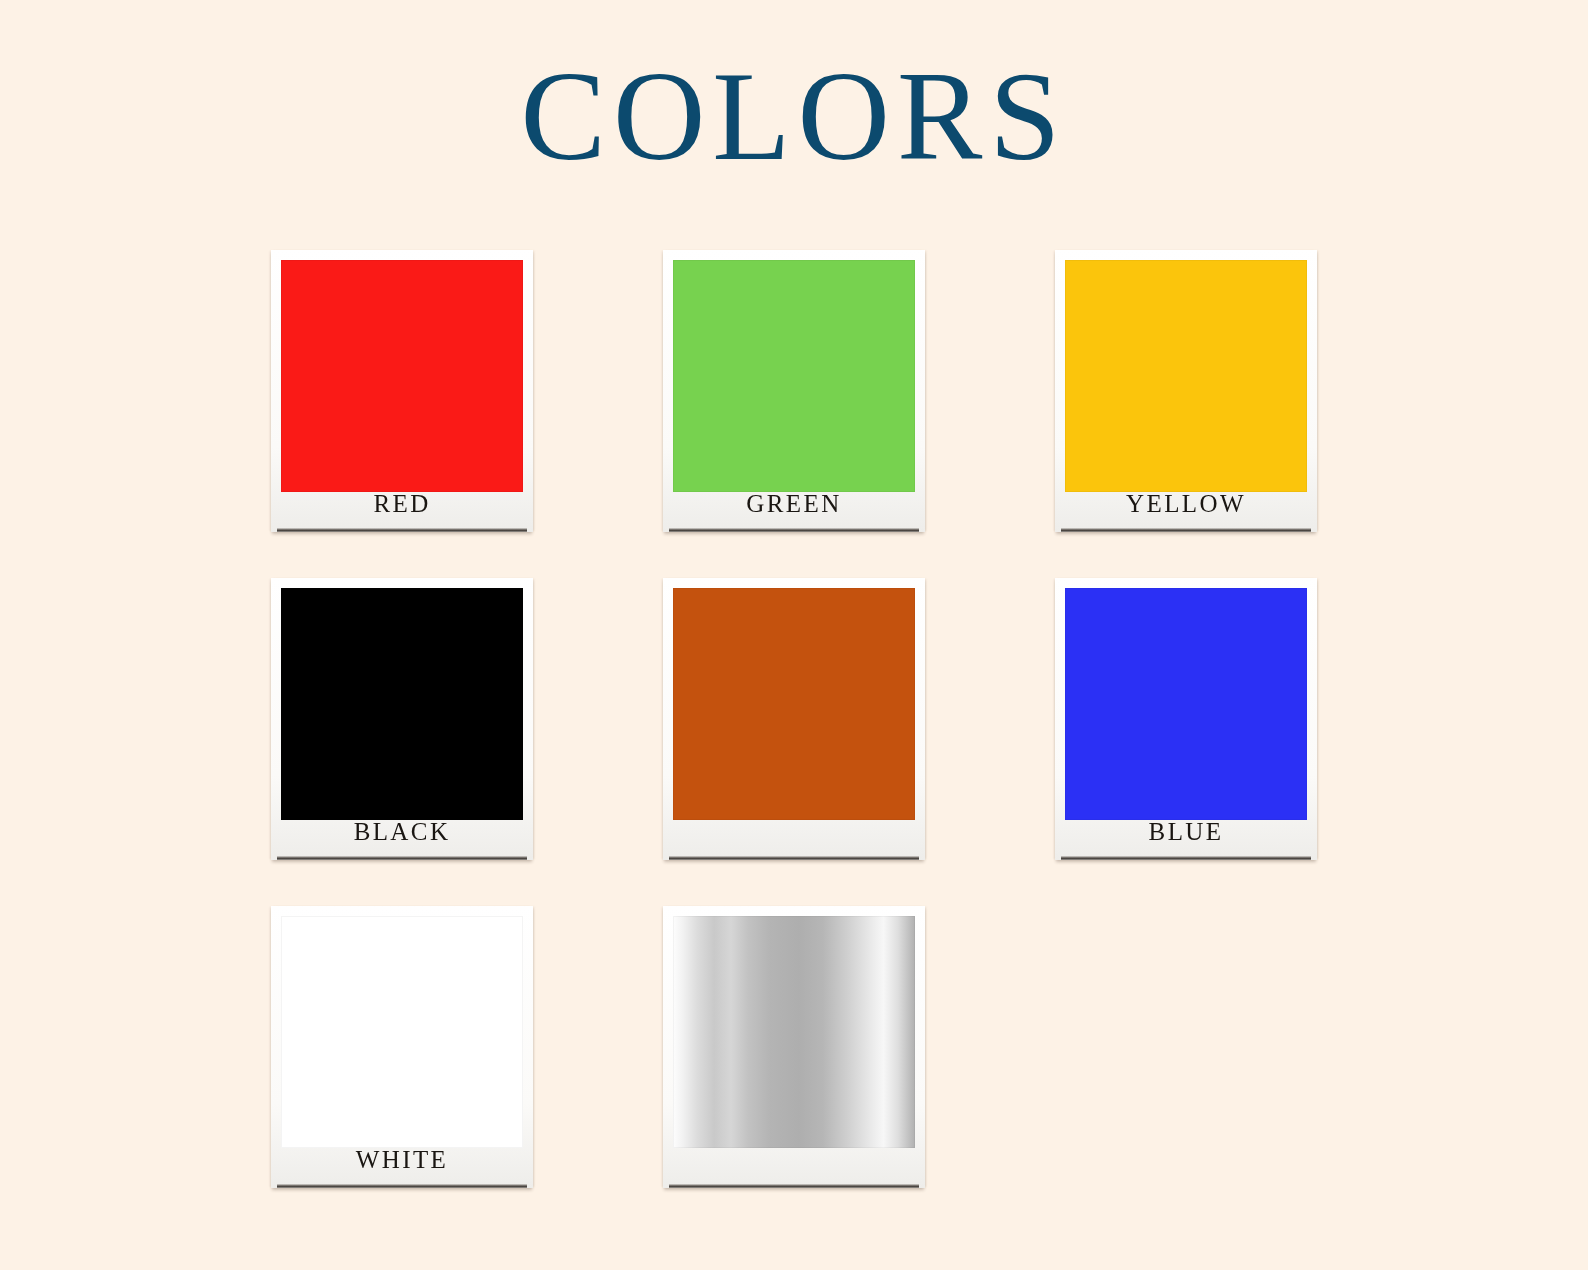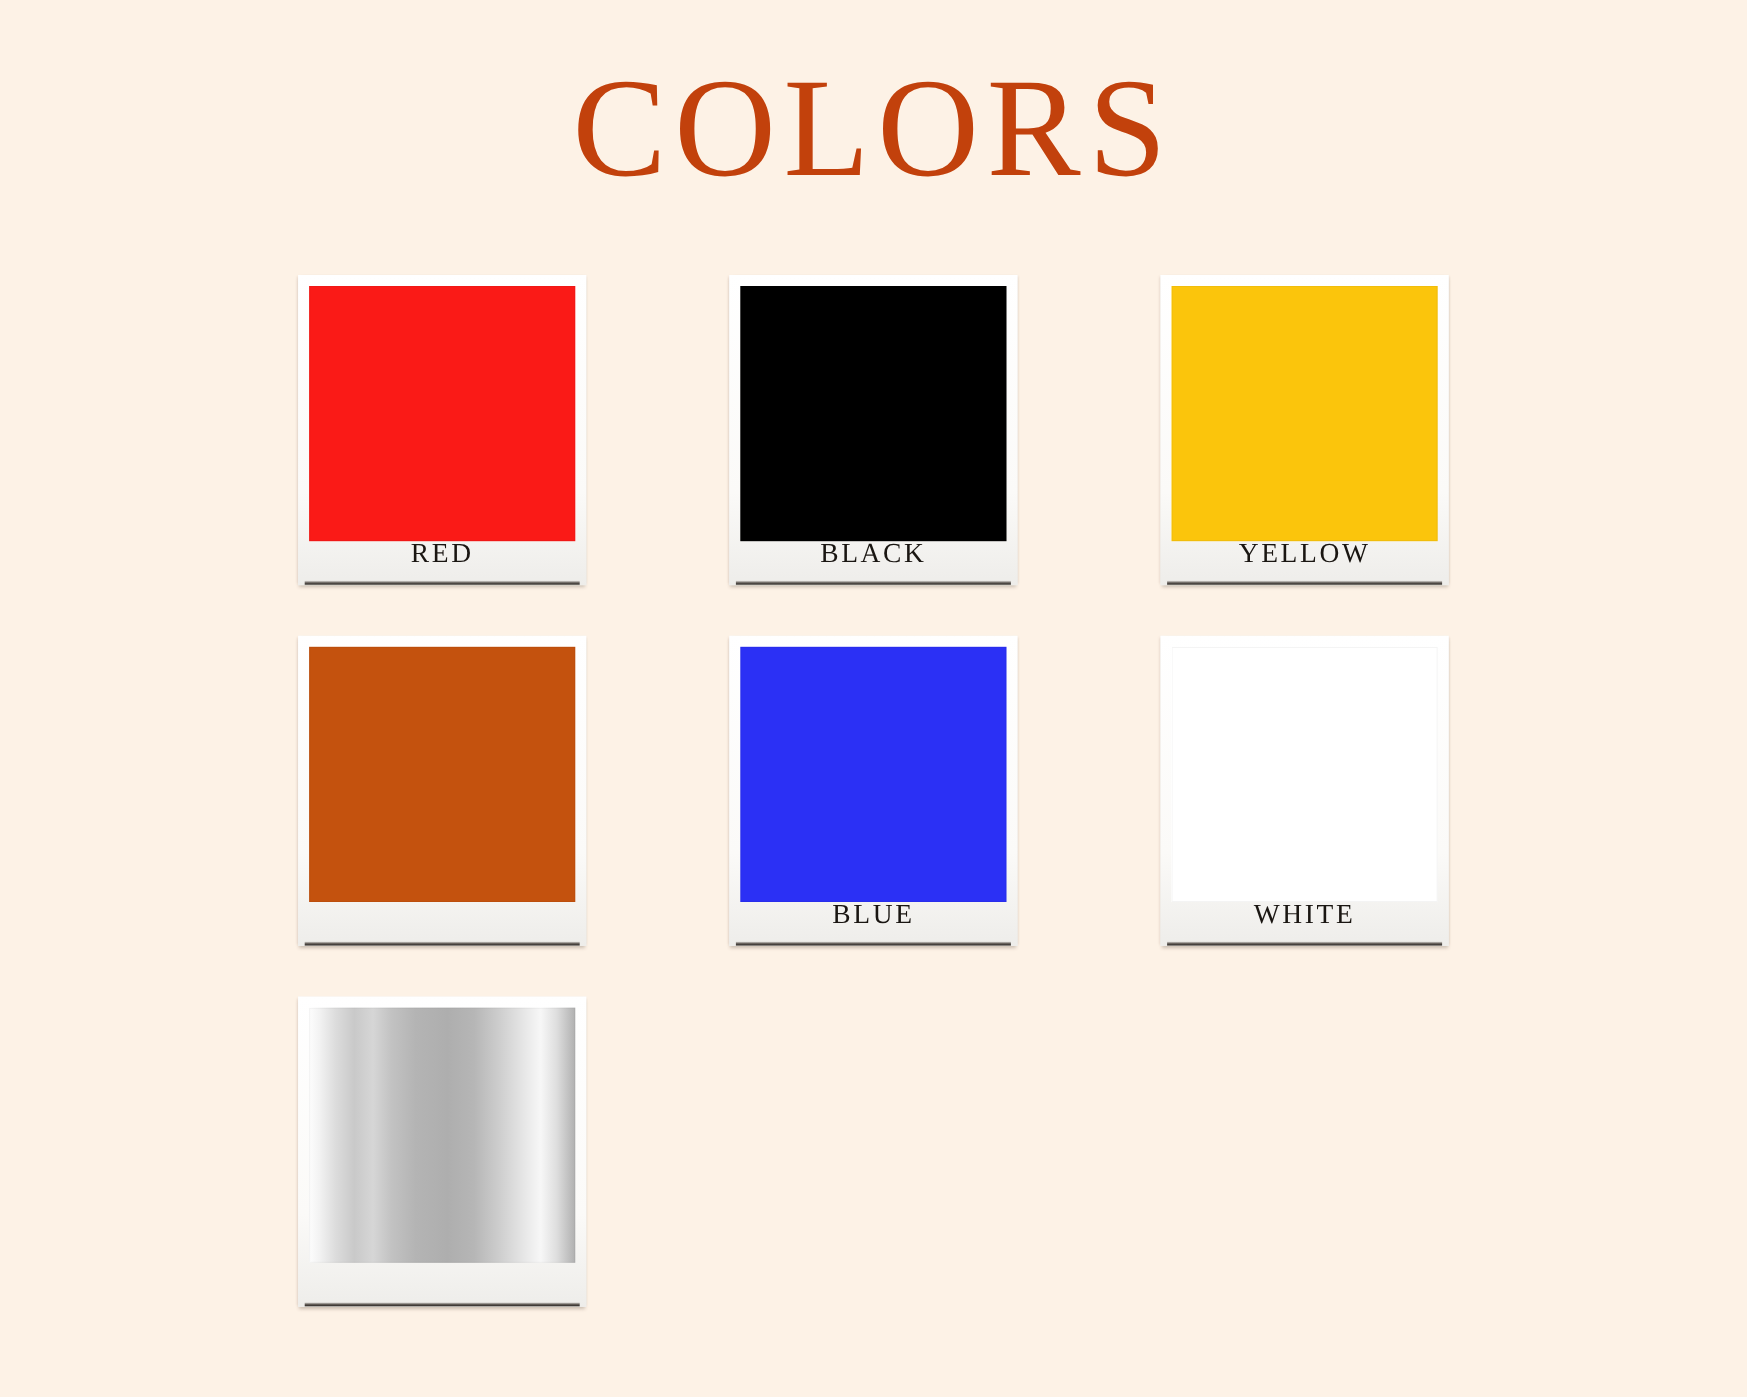--- a/index.html
+++ b/index.html
@@ -27,21 +27,21 @@
     position: absolute;
     top: 52px;
     left: 0;
     width: 1588px;
     text-align: center;
     font-family: "Liberation Serif", "DejaVu Serif", serif;
     font-size: 128px;
     line-height: 1.0;
     font-weight: 400;
     letter-spacing: 7px;
-    color: #c2410c;
+    color: #0c4a6e;
     white-space: nowrap;
   }
 
   
   .grid {
     position: absolute;
     top: 250px;
     left: 271px;
     width: 1046px;
     display: grid;
@@ -119,29 +119,33 @@
 
   <div class="title">COLORS</div>
 
   <div class="grid">
 
     <div class="card">
       <div class="swatch" style="background: rgb(250, 26, 23);"></div>
       <div class="caption">RED</div>
     </div>
 
-
     <div class="card">
-      <div class="swatch" style="background: rgb(0, 0, 0);"></div>
-      <div class="caption">BLACK</div>
+      <div class="swatch" style="background: rgb(119, 210, 79);"></div>
+      <div class="caption">GREEN</div>
     </div>
 
     <div class="card">
       <div class="swatch" style="background: rgb(251, 197, 12);"></div>
       <div class="caption">YELLOW</div>
+    </div>
+
+    <div class="card">
+      <div class="swatch" style="background: rgb(0, 0, 0);"></div>
+      <div class="caption">BLACK</div>
     </div>
 
     <div class="card">
       <div class="swatch" style="background: rgb(196, 82, 14);"></div>
     </div>
 
     <div class="card">
       <div class="swatch" style="background: rgb(43, 48, 245);"></div>
       <div class="caption">BLUE</div>
     </div>

